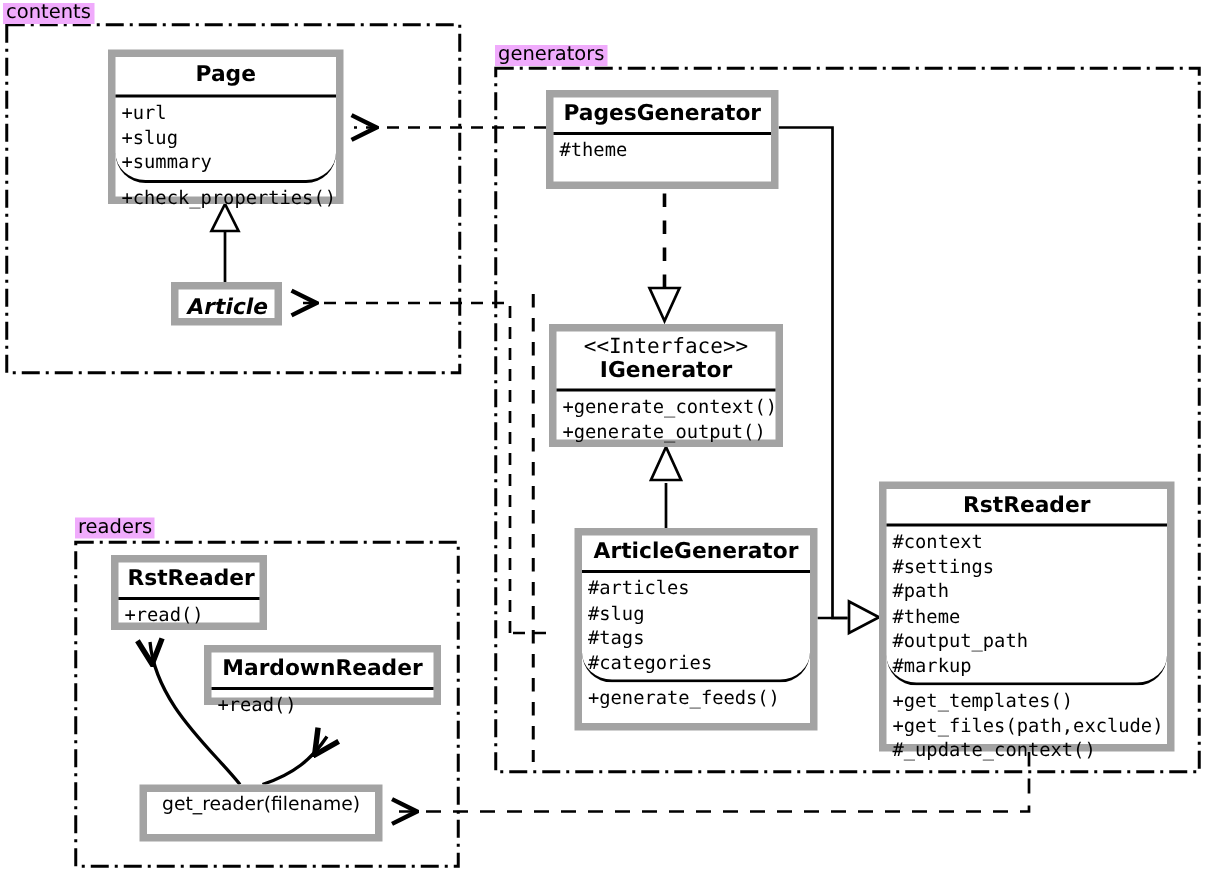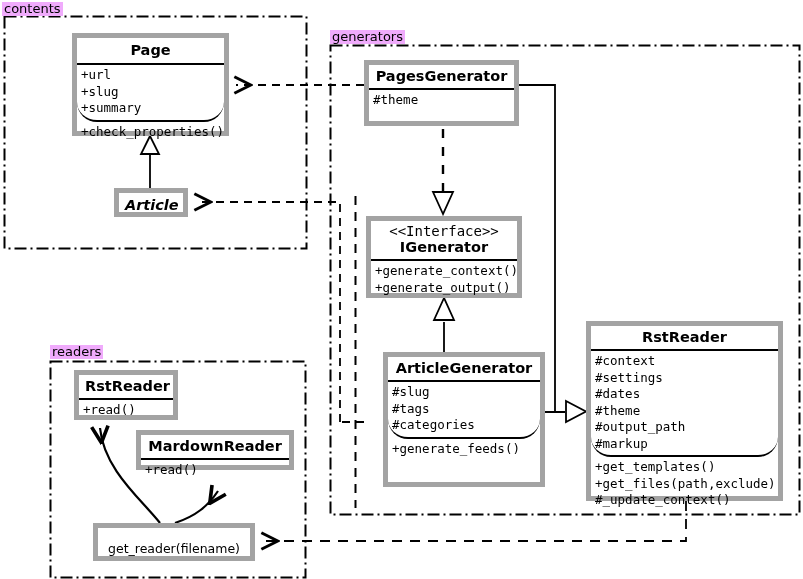--- a/index.html
+++ b/index.html
@@ -15,21 +15,21 @@
   .cls{position:absolute;box-sizing:border-box;border:5px solid #a3a3a3;background:#fff;z-index:5;}
   .cls .hdr{border-bottom:2px solid #000;text-align:center;font-weight:bold;
             font-size:14.5px;padding:4px 6px 5px;line-height:16px;
             font-family:"DejaVu Sans","Liberation Sans",sans-serif;}
   .cls .hdr .stereo{display:block;font-weight:normal;font-size:14px;line-height:15px;
                     font-family:"DejaVu Sans Mono","Liberation Mono",monospace;}
   .cls .sec{padding:2px 4px 3px;font-size:12.5px;line-height:16.5px;
             font-family:"DejaVu Sans Mono","Liberation Mono",monospace;border-radius:20px;}
   .cls .sec.attrs{border-bottom:2px solid #000;}
   .cls .sec.nb{border-bottom:none;}
-  .cls.plain{display:flex;align-items:flex-end;justify-content:center;}
+  .cls.plain{display:flex;align-items:flex-start;justify-content:center;}
   .cls.plain .txt{font-size:12.5px;font-family:"DejaVu Sans","Liberation Sans",sans-serif;}
 
   
   svg.wires{position:absolute;left:0;top:0;width:803px;height:579px;z-index:3;
             pointer-events:none;}
 </style>
 </head>
 <body>
 
 <div id="canvas">
@@ -148,35 +148,36 @@
     </div>
     <div class="sec nb">
       <div>+generate_context()</div>
       <div>+generate_output()</div>
     </div>
   </div>
 
   <div class="cls" style="left:364px;top:352px;width:162px;height:135px;margin-left:19px;">
     <div class="hdr" style="padding:3px 6px 4px;">ArticleGenerator</div>
     <div class="sec attrs">
+      <div>#articles</div>
       <div>#slug</div>
       <div>#tags</div>
       <div>#categories</div>
     </div>
     <div class="sec nb">
       <div>+generate_feeds()</div>
     </div>
   </div>
 
   <div class="cls" style="left:586px;top:321px;width:197px;height:180px;">
     <div class="hdr" style="padding:3px 6px 4px;">RstReader</div>
     <div class="sec attrs">
       <div>#context</div>
       <div>#settings</div>
-      <div>#dates</div>
+      <div>#path</div>
       <div>#theme</div>
       <div>#output_path</div>
       <div>#markup</div>
     </div>
     <div class="sec nb">
       <div>+get_templates()</div>
       <div>+get_files(path,exclude)</div>
       <div>#_update_context()</div>
     </div>
   </div>

